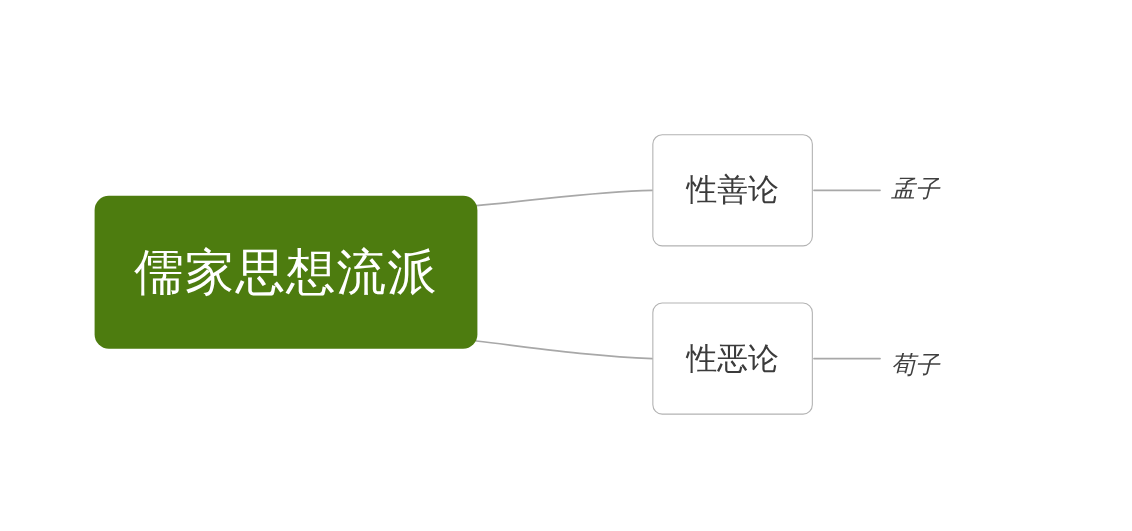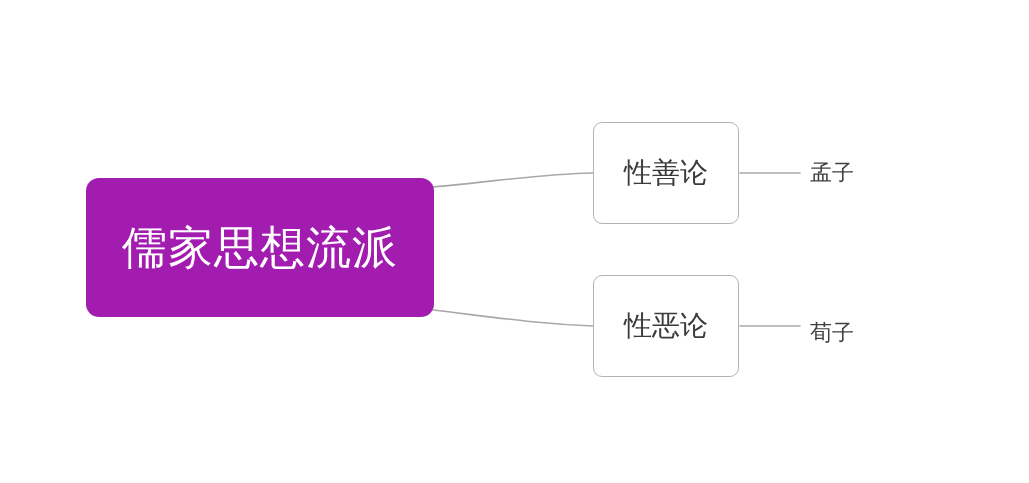--- a/index.html
+++ b/index.html
@@ -30,21 +30,21 @@
     pointer-events: none;
   }
 
   
   .root-node {
     position: absolute;
     left: 86px;
     top: 178px;
     width: 348px;
     height: 139px;
-    background: #a21caf;
+    background: #4d7c0f;
     border-radius: 13px;
     display: flex;
     align-items: center;
     justify-content: center;
     box-sizing: border-box;
   }
   .root-label {
     color: #ffffff;
     font-size: 45px;
     line-height: 1;
@@ -77,20 +77,21 @@
     font-weight: 400;
   }
 
   
   .leaf-node {
     position: absolute;
     left: 810px;
     display: flex;
     align-items: center;
     height: 30px;
+    font-style: italic;
   }
   .leaf-node.first { top: 158px; }
   .leaf-node.second { top: 308px; margin-top: 10px; }
   .leaf-label {
     color: #3f3f3f;
     font-size: 22px;
     line-height: 1;
     white-space: nowrap;
     font-weight: 400;
   }

